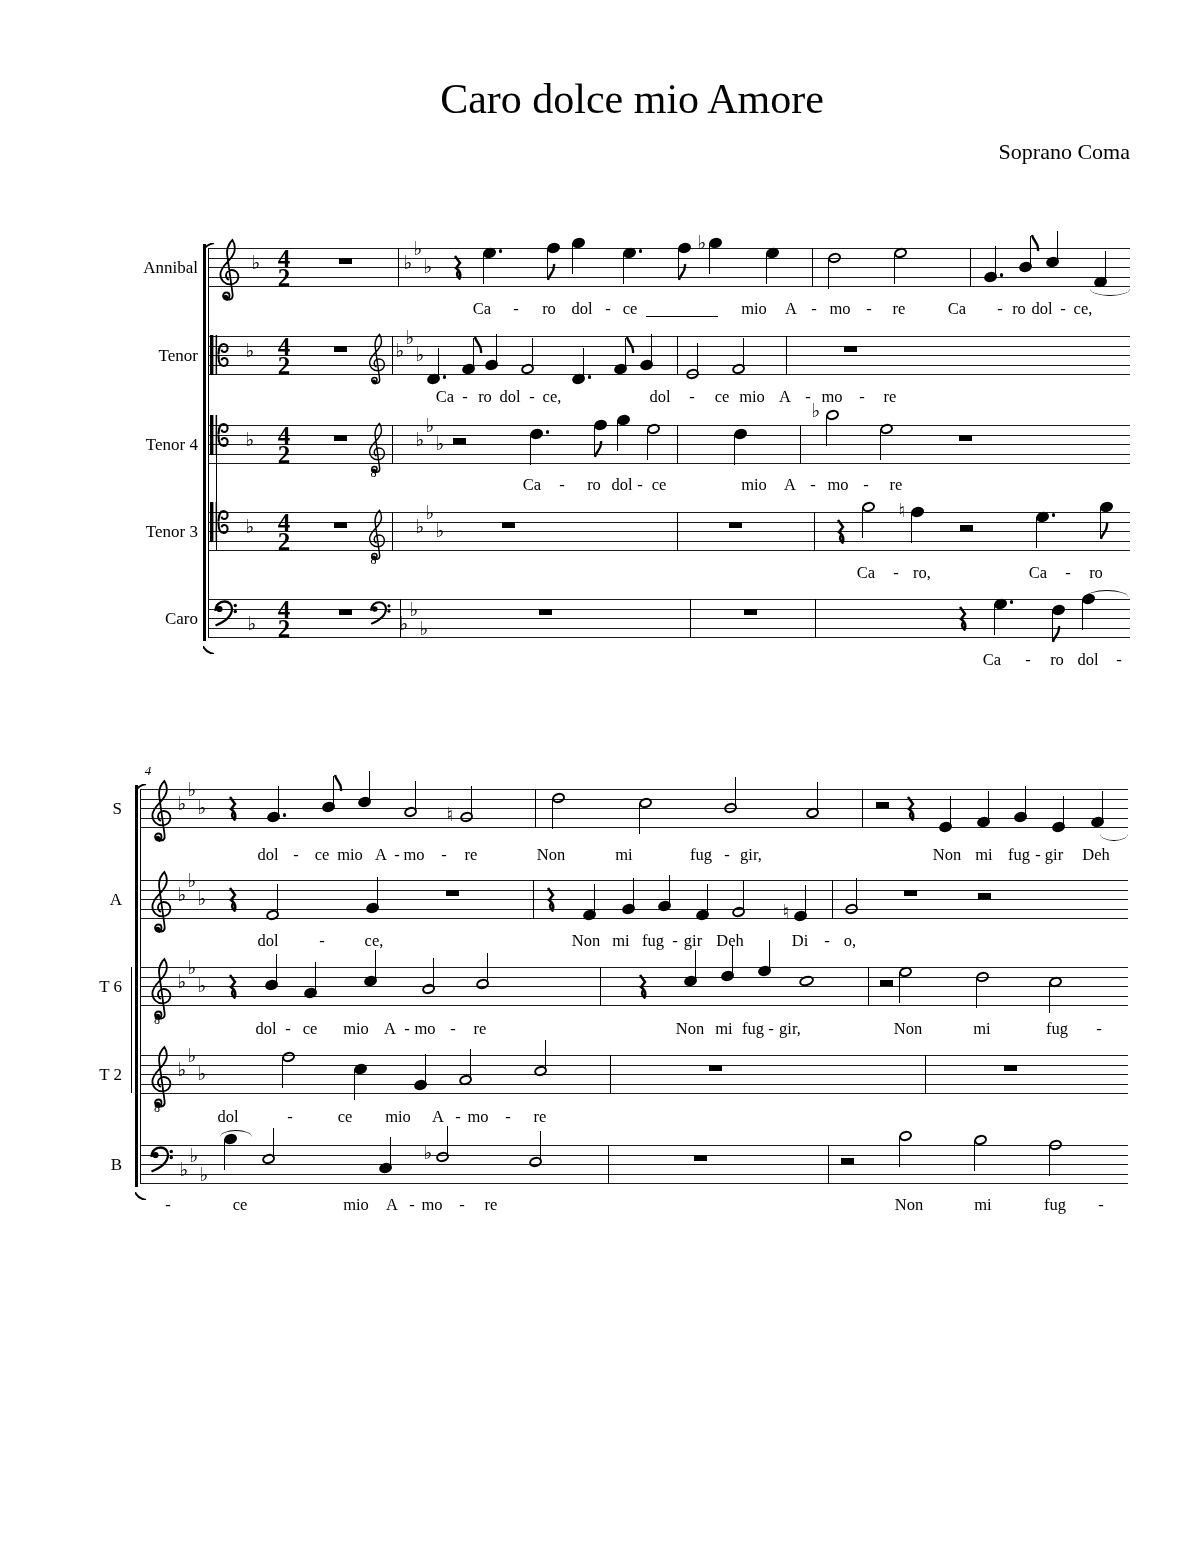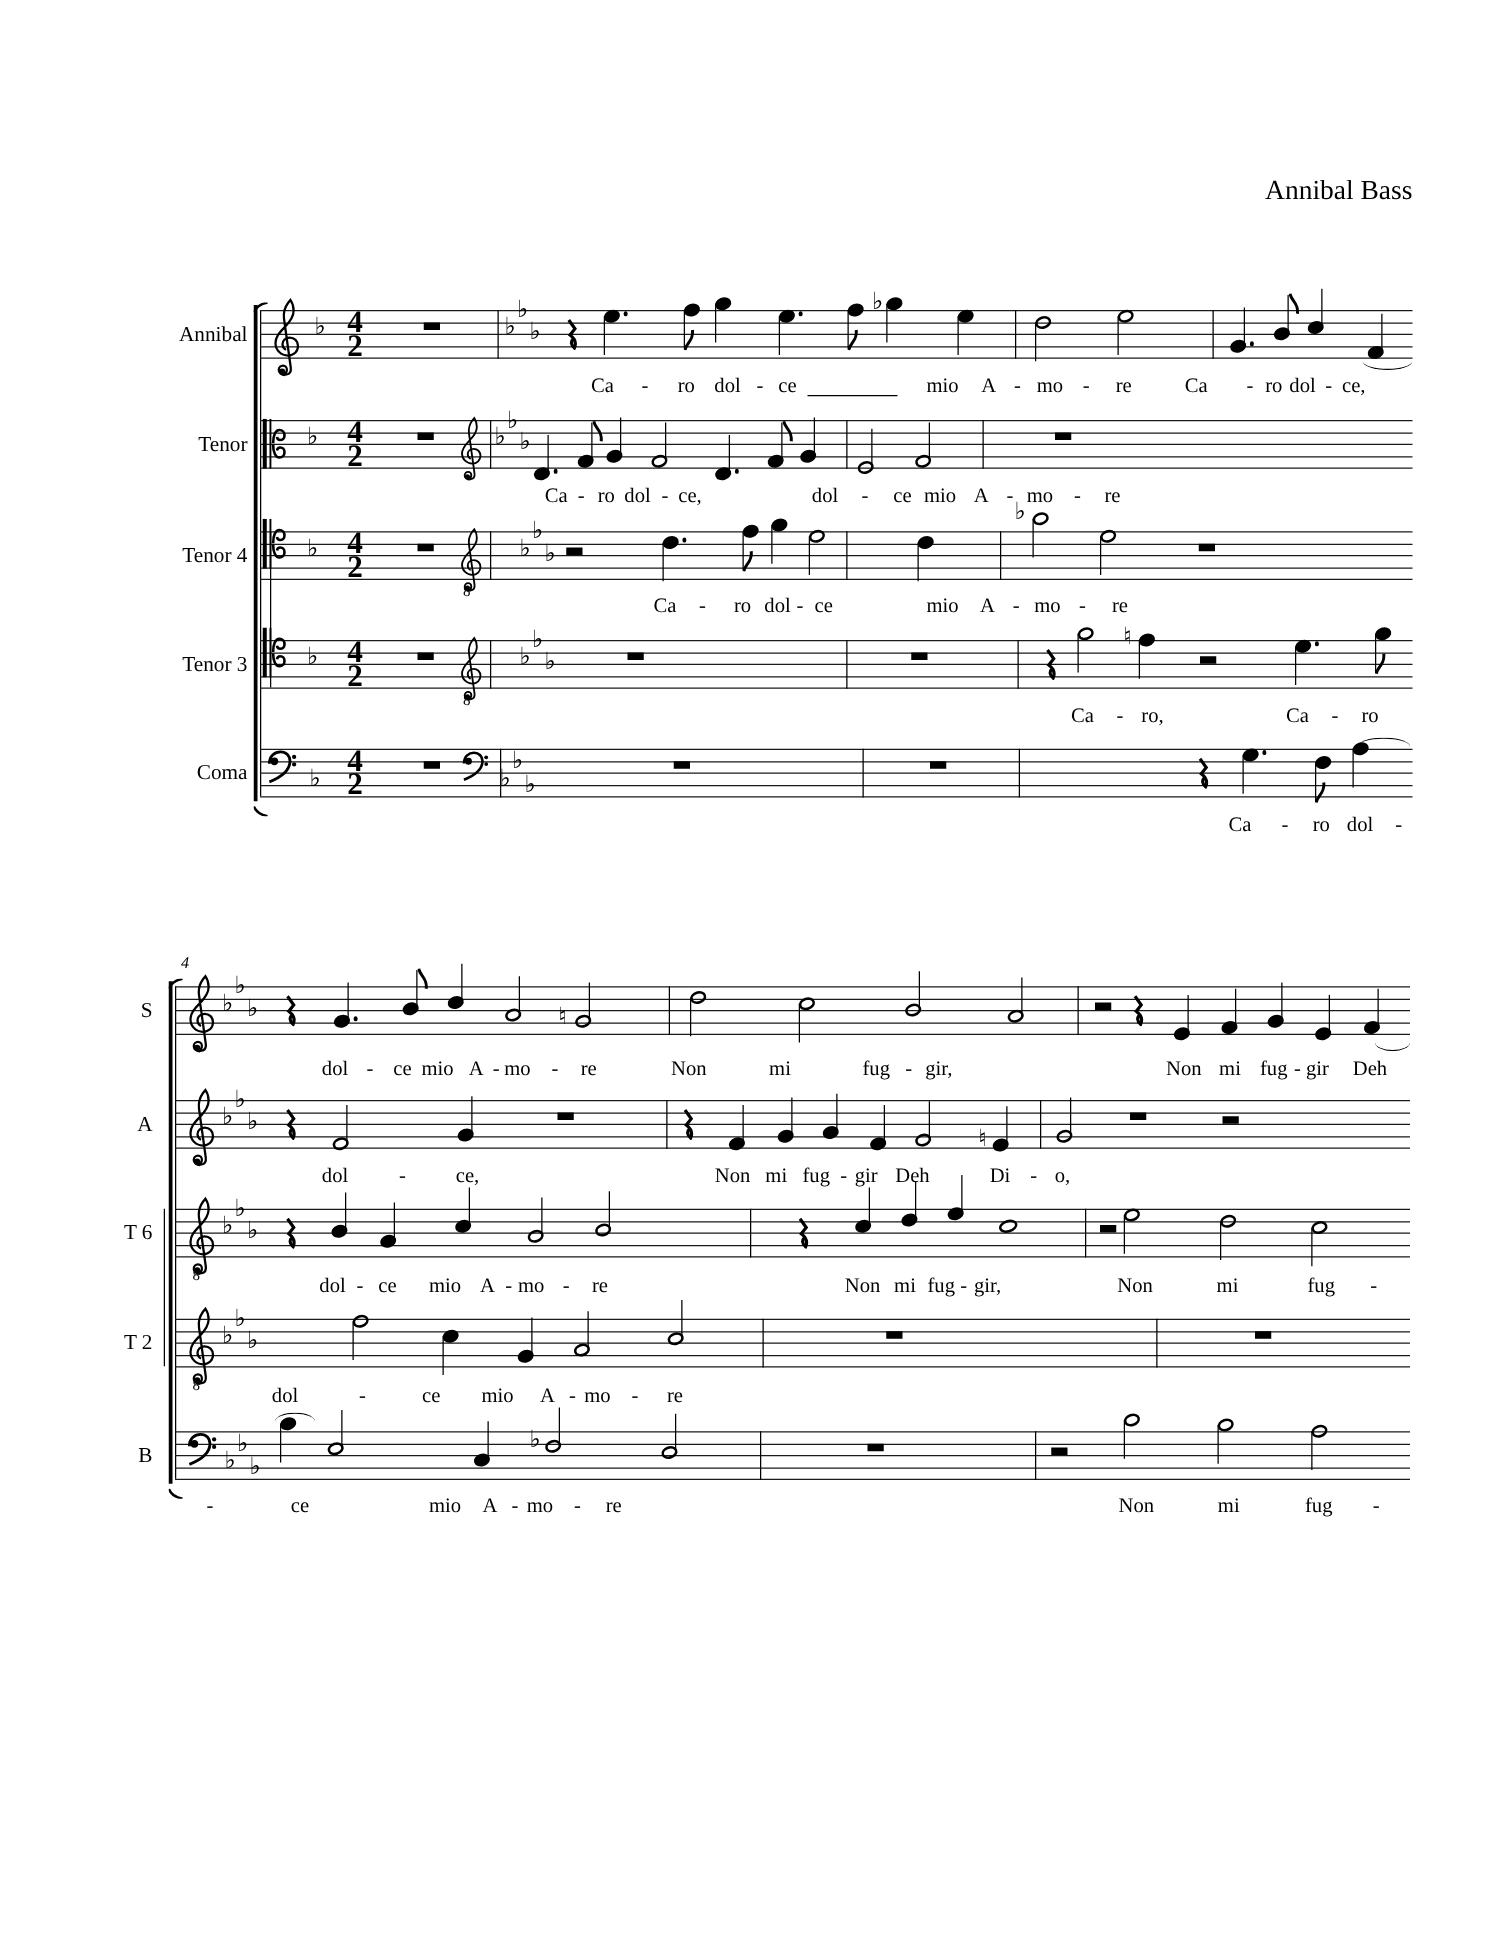--- a/index.html
+++ b/index.html
@@ -6,21 +6,22 @@
   .page{position:relative;width:1200px;height:1553px;background:#ffffff;color:#000;
         font-family:"Liberation Serif","DejaVu Serif",serif;overflow:hidden;margin:0 auto;}
   .title{position:absolute;left:632px;top:99px;transform:translate(-50%,-50%);font-size:42px;white-space:nowrap;}
   .composer{position:absolute;left:1130px;top:152px;transform:translate(-100%,-50%);font-size:22px;white-space:nowrap;}
   .score,.score div{box-sizing:border-box;}
 </style>
 </head>
 <body>
 
 <div class="page">
-  <div class="composer">Annibal Bass</div>
+  <div class="title">Caro dolce mio Amore</div>
+  <div class="composer">Soprano Coma</div>
   <div class="score">
       <div style="position: absolute; left: 203px; top: 244px; width: 3.4px; height: 397px; background: rgb(0, 0, 0);"></div>
       <div style="position: absolute; left: 203px; top: 237px; width: 12px; height: 8px;"><svg width="12" height="8" viewBox="0 0 12 8">
           <path d="M0 8 C2 3 6 1 11 0" fill="none" stroke="#000" stroke-width="2"></path>
         </svg></div>
       <div style="position: absolute; left: 203px; top: 640px; width: 12px; height: 8px;"><svg width="12" height="8" viewBox="0 0 12 8">
           <path d="M0 0 C2 5 6 7 11 8" fill="none" stroke="#000" stroke-width="2"></path>
         </svg></div>
       <div style="position: absolute; left: 208px; top: 248px; width: 1.3px; height: 389px; background: rgb(0, 0, 0);"></div>
       <div style="position: absolute; left: 216px; top: 425px; width: 1.4px; height: 125px; background: rgb(0, 0, 0);"></div>
@@ -281,21 +282,21 @@
       <div style="position: absolute; left: 896px; top: 573px; transform: translate(-50%, -50%); font-size: 16.5px; white-space: nowrap; line-height: 1;">-</div>
       <div style="position: absolute; left: 922px; top: 573px; transform: translate(-50%, -50%); font-size: 16.5px; white-space: nowrap; line-height: 1;">ro,</div>
       <div style="position: absolute; left: 1038px; top: 573px; transform: translate(-50%, -50%); font-size: 16.5px; white-space: nowrap; line-height: 1;">Ca</div>
       <div style="position: absolute; left: 1068px; top: 573px; transform: translate(-50%, -50%); font-size: 16.5px; white-space: nowrap; line-height: 1;">-</div>
       <div style="position: absolute; left: 1096px; top: 573px; transform: translate(-50%, -50%); font-size: 16.5px; white-space: nowrap; line-height: 1;">ro</div>
       <div style="position: absolute; left: 208px; top: 599px; width: 922px; height: 1.15px; background: rgb(26, 26, 26);"></div>
       <div style="position: absolute; left: 208px; top: 608.5px; width: 922px; height: 1.15px; background: rgb(26, 26, 26);"></div>
       <div style="position: absolute; left: 208px; top: 618px; width: 922px; height: 1.15px; background: rgb(26, 26, 26);"></div>
       <div style="position: absolute; left: 208px; top: 627.5px; width: 922px; height: 1.15px; background: rgb(26, 26, 26);"></div>
       <div style="position: absolute; left: 208px; top: 637px; width: 922px; height: 1.15px; background: rgb(26, 26, 26);"></div>
-      <div style="position: absolute; left: 198px; top: 618px; font-size: 17px; white-space: nowrap; line-height: 1; transform: translate(-100%, -50%);">Coma</div>
+      <div style="position: absolute; left: 198px; top: 618px; font-size: 17px; white-space: nowrap; line-height: 1; transform: translate(-100%, -50%);">Caro</div>
       <div style="position: absolute; left: 212px; top: 598.5px;"><svg width="26" height="28" viewBox="0 0 26 28">
           <path d="M3.5 12 C3.5 5.5 8 2.5 12.5 2.5 C17 2.5 20 5.8 20 9.8 C20 16.5 13.5 22.5 3.5 26.5" fill="none" stroke="#000" stroke-width="2.3"></path>
           <circle cx="7.5" cy="10" r="3.1"></circle>
           <circle cx="23.3" cy="6.5" r="1.7"></circle>
           <circle cx="23.3" cy="12.5" r="1.7"></circle>
         </svg></div>
       <div style="position: absolute; left: 368px; top: 599.5px;"><svg width="23.400000000000002" height="25.2" viewBox="0 0 26 28">
           <path d="M3.5 12 C3.5 5.5 8 2.5 12.5 2.5 C17 2.5 20 5.8 20 9.8 C20 16.5 13.5 22.5 3.5 26.5" fill="none" stroke="#000" stroke-width="2.3"></path>
           <circle cx="7.5" cy="10" r="3.1"></circle>
           <circle cx="23.3" cy="6.5" r="1.7"></circle>

